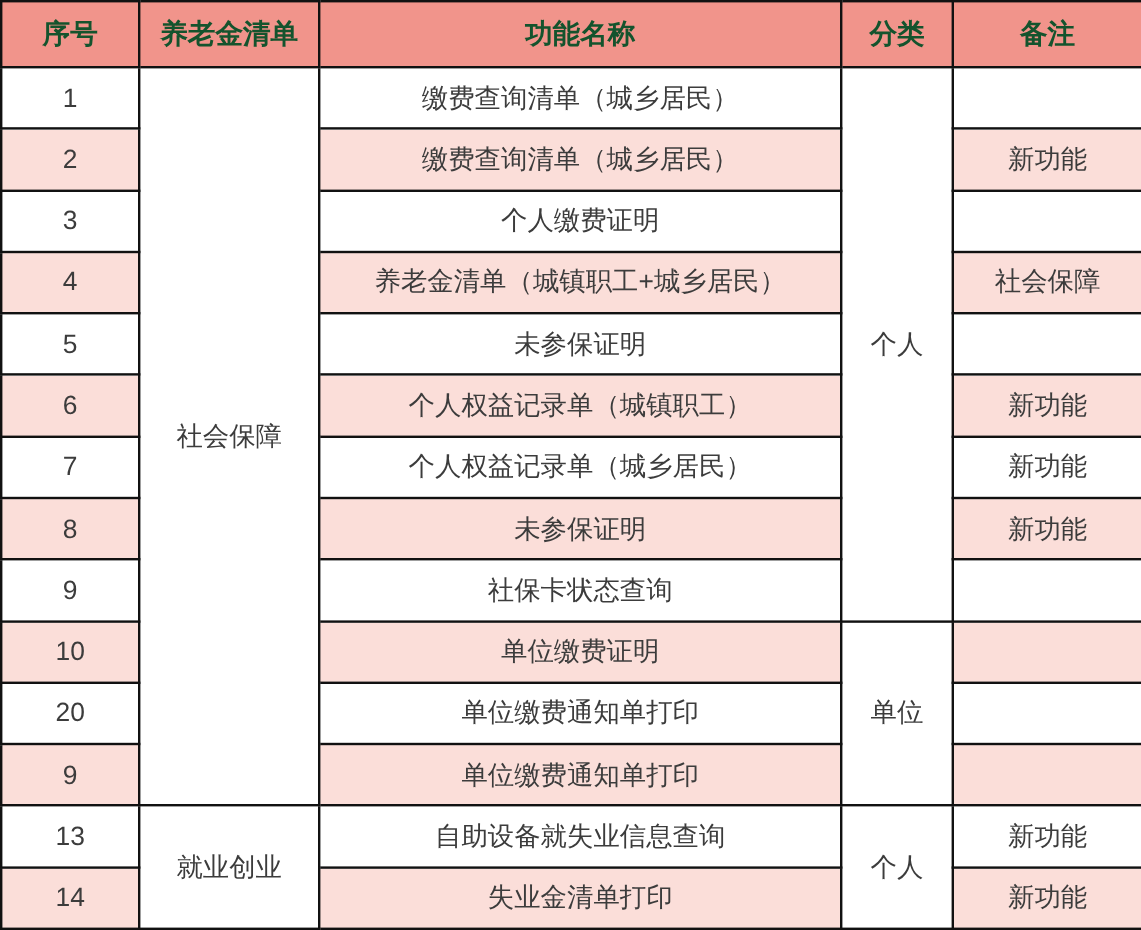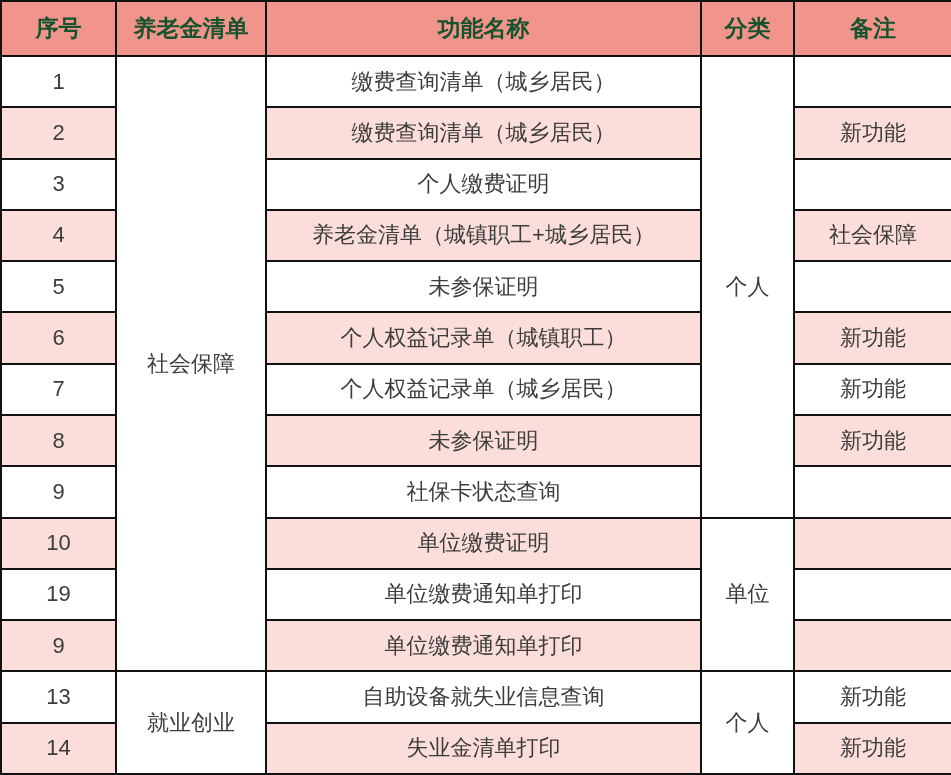--- a/index.html
+++ b/index.html
@@ -122,21 +122,21 @@
         <td class="stripe">社保卡状态查询</td>
         <td class="stripe"></td>
       </tr>
       <tr class="alt">
         <td class="stripe">10</td>
         <td class="stripe">单位缴费证明</td>
         <td class="merged" rowspan="3">单位</td>
         <td class="stripe"></td>
       </tr>
       <tr class="plain">
-        <td class="stripe">19</td>
+        <td class="stripe">20</td>
         <td class="stripe">单位缴费通知单打印</td>
         <td class="stripe"></td>
       </tr>
       <tr class="alt">
         <td class="stripe">9</td>
         <td class="stripe">单位缴费通知单打印</td>
         <td class="stripe"></td>
       </tr>
       <tr class="plain">
         <td class="stripe">13</td>

